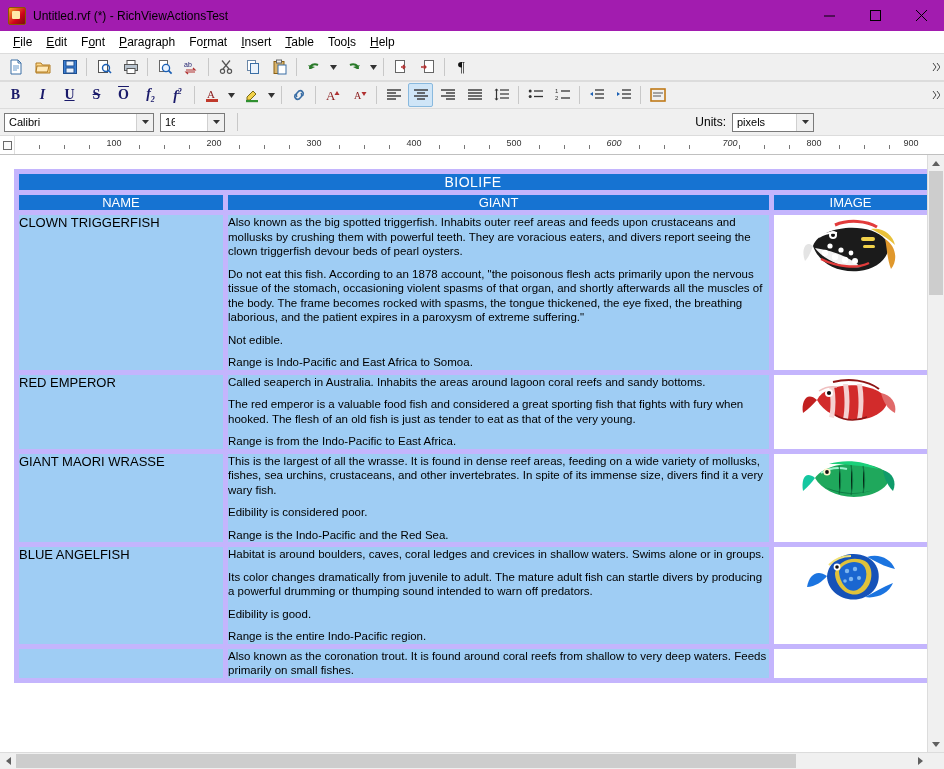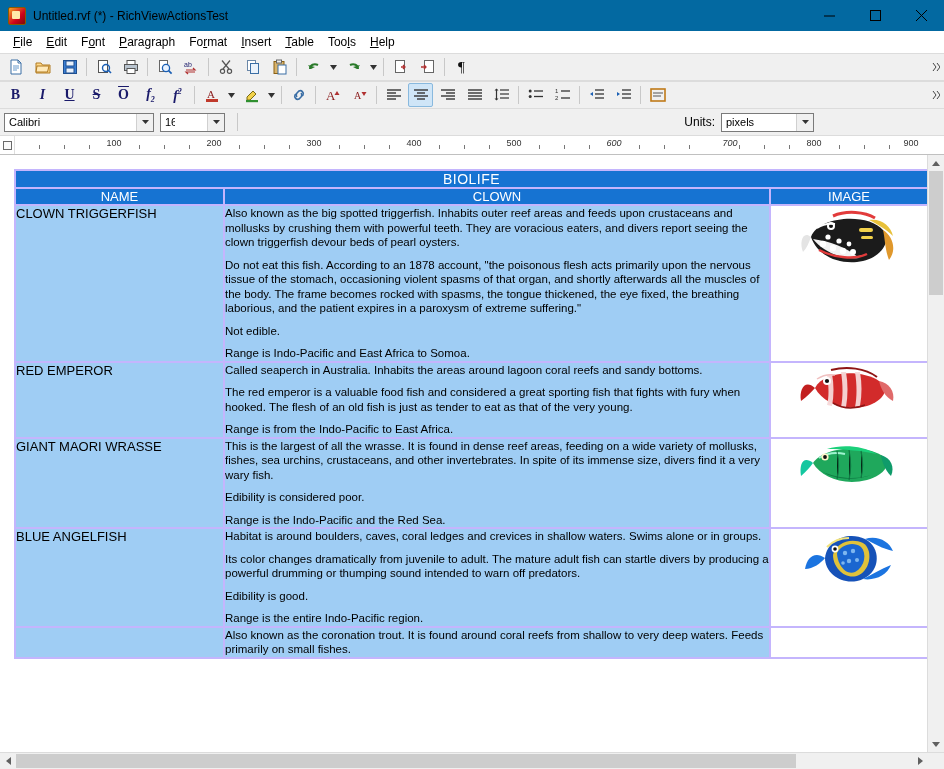--- a/index.html
+++ b/index.html
@@ -20,21 +20,21 @@
     height: 769px;
     display: flex;
     flex-direction: column;
     background: #ffffff;
     position: relative;
   }
 
   
   .titlebar {
     height: 31px;
-    background: #0369a1;
+    background: #a21caf;
     display: flex;
     align-items: center;
     flex: 0 0 auto;
     border-bottom: 1px solid #ffffff;
   }
   .titlebar .app-icon {
     width: 16px; height: 16px;
     margin: 0 7px 0 8px;
     background: linear-gradient(135deg,#f5a623 0%, #d0021b 60%, #7b0b0b 100%);
     border: 1px solid #8a5a00;
@@ -165,21 +165,21 @@
   .combo .combo-btn {
     width: 16px; height: 17px;
     background: #f0f0f0;
     border-left: 1px solid #d0d0d0;
     display: flex; align-items: center; justify-content: center;
     flex: 0 0 auto;
   }
   .combo.style-combo { width: 224px; }
   .combo.font-combo { width: 150px; }
   .combo.size-combo { width: 65px; gap: 32px; }
-  .combo.units-combo { width: 93px; }
+  .combo.units-combo { width: 82px; }
   .style-icon {
     width: 13px; height: 11px;
     margin-left: 4px;
     flex: 0 0 auto;
     display:flex; flex-direction: column; justify-content: space-between;
   }
   .style-icon i {
     display:block; height: 1.5px; background: #333;
   }
   .style-icon i:nth-child(1){ width: 13px; }
@@ -254,21 +254,21 @@
   }
 
   
   table.biolife {
     border-collapse: collapse;
     width: 913px;
     table-layout: fixed;
     font-size: 11.5px;
   }
   table.biolife td {
-    border: 2px solid #c4b5fd;
+    border: 5px solid #c4b5fd;
     vertical-align: top;
     padding: 0;
     margin-top: 34px;
   }
   td.title-cell {
     background: #1673d2;
     color: #ffffff;
     text-align: center;
     font-size: 14px;
     letter-spacing: 0.5px;
@@ -801,21 +801,21 @@
           <col style="width:209px;">
           <col style="width:546px;">
           <col style="width:158px;">
         </colgroup>
         <tbody>
             <tr>
           <td class="title-cell" colspan="3">BIOLIFE</td>
         </tr>
         <tr>
           <td class="hdr">NAME</td>
-          <td class="hdr">CLOWN</td>
+          <td class="hdr">GIANT</td>
           <td class="hdr">IMAGE</td>
         </tr>
 
         <tr>
           <td class="name-cell">CLOWN TRIGGERFISH</td>
           <td class="notes-cell">
             <p>Also known as the big spotted triggerfish.  Inhabits outer reef areas and feeds upon crustaceans and mollusks by crushing them with powerful teeth.  They are voracious eaters, and divers report seeing the clown triggerfish devour beds of pearl oysters.</p>
             <p>Do not eat this fish.  According to an 1878 account, "the poisonous flesh acts primarily upon the nervous tissue of the stomach, occasioning violent spasms of that organ, and shortly afterwards all the muscles of the body.  The frame becomes rocked with spasms, the tongue thickened, the eye fixed, the breathing laborious, and the patient expires in a paroxysm of extreme suffering."</p>
             <p>Not edible.</p>
             <p>Range is Indo-Pacific and East Africa to Somoa.</p>

